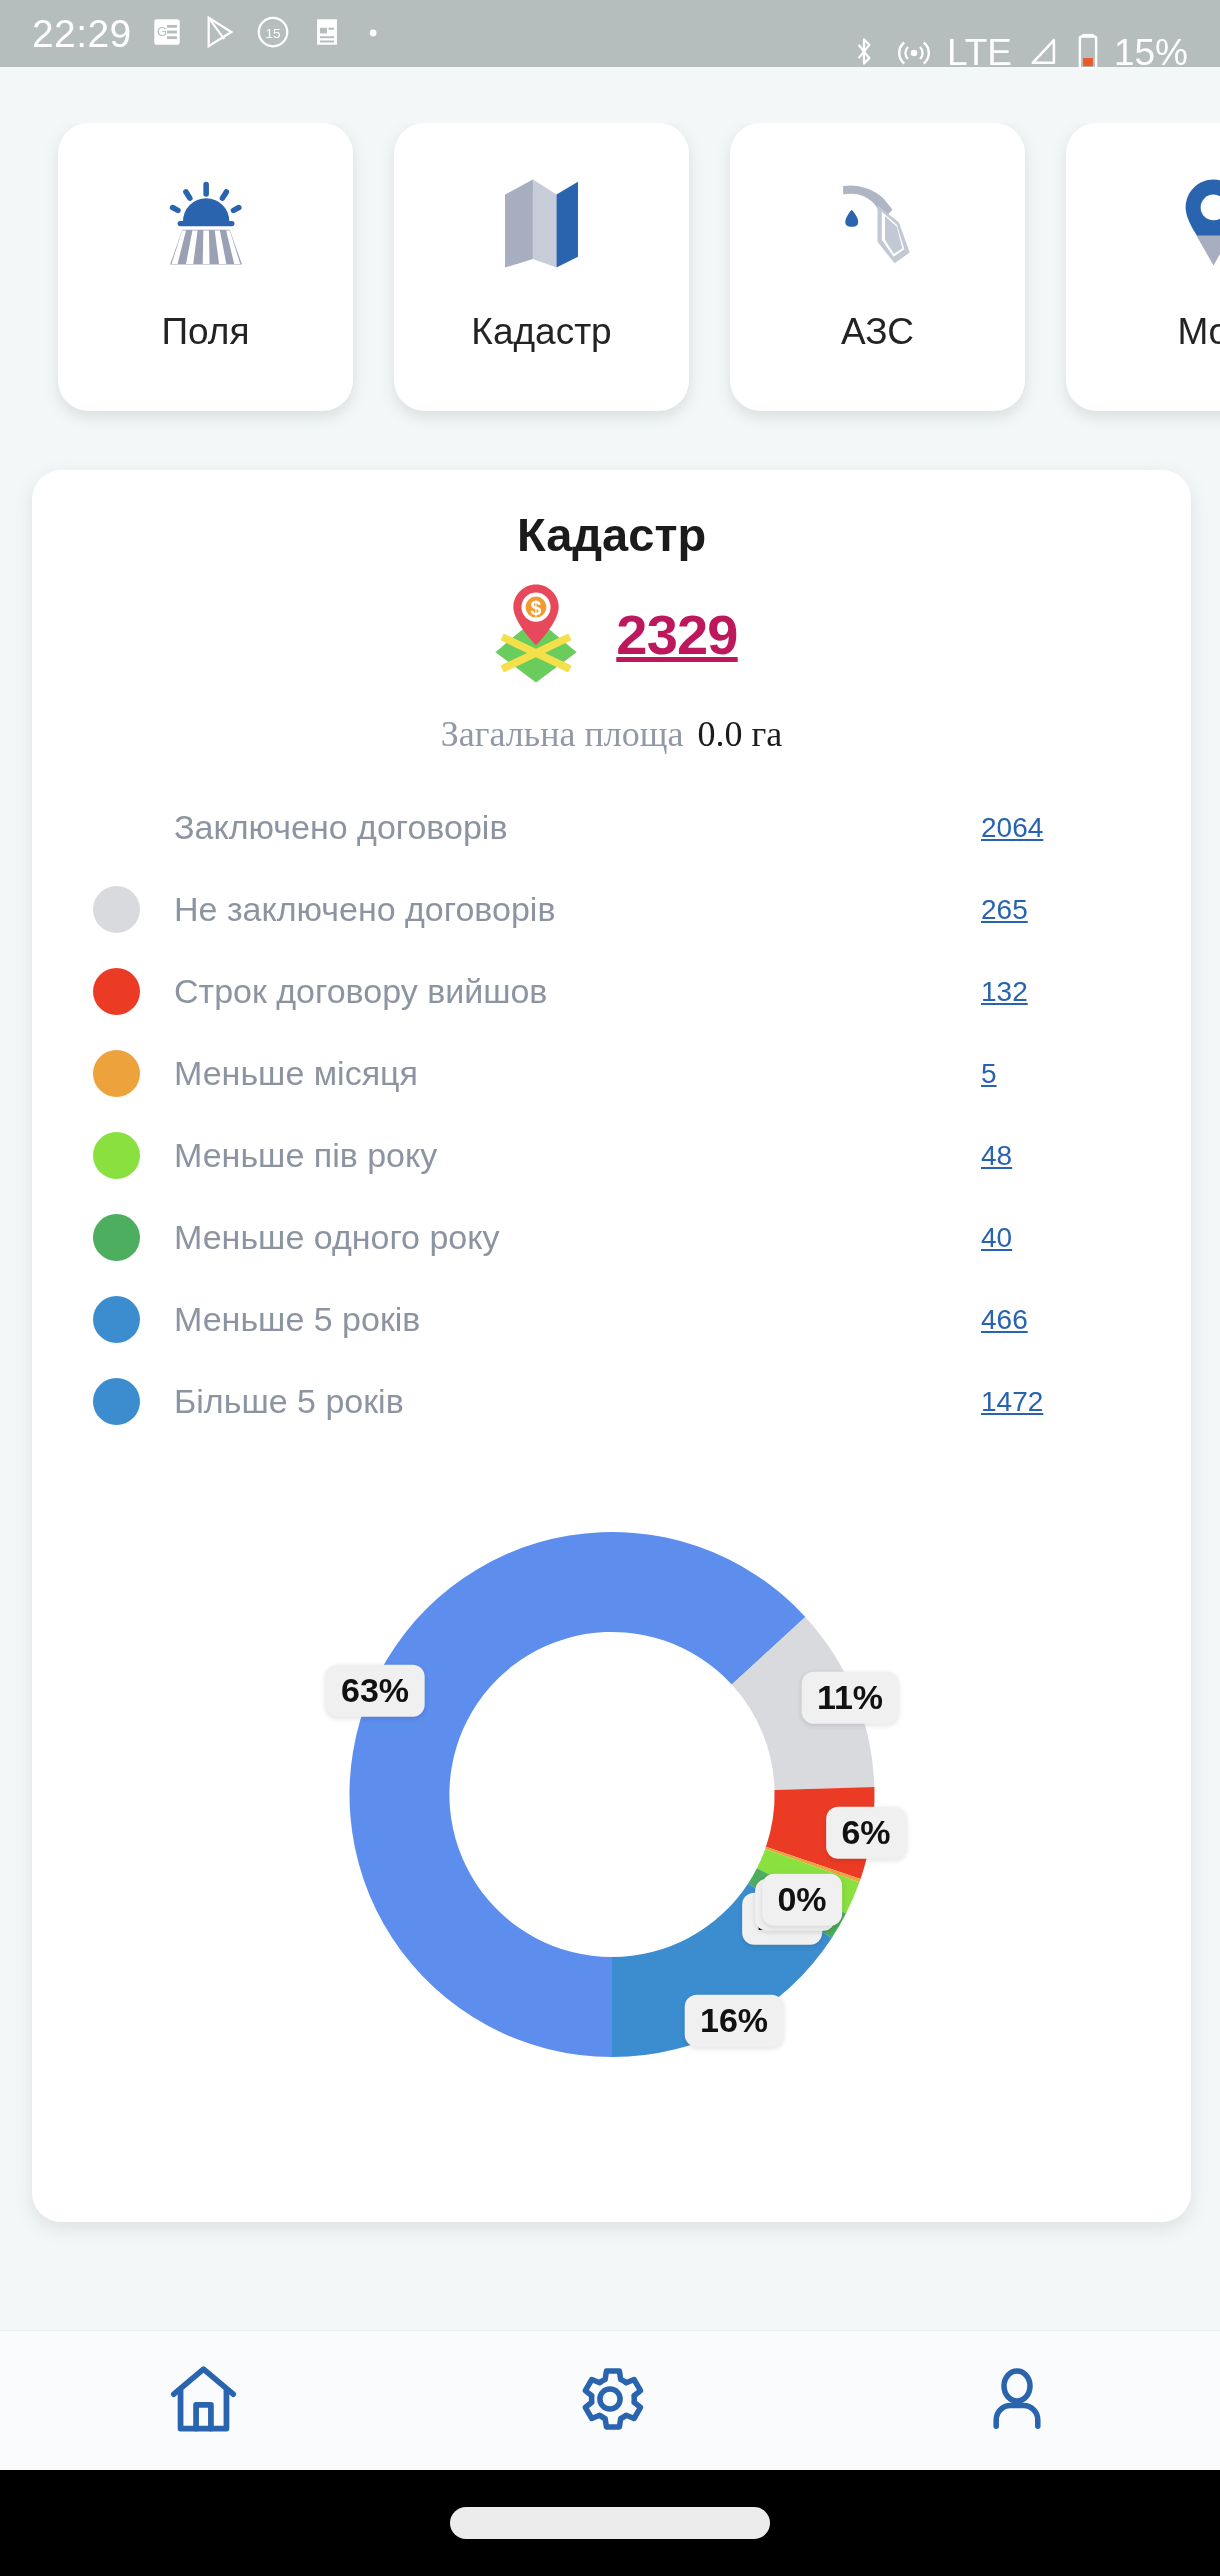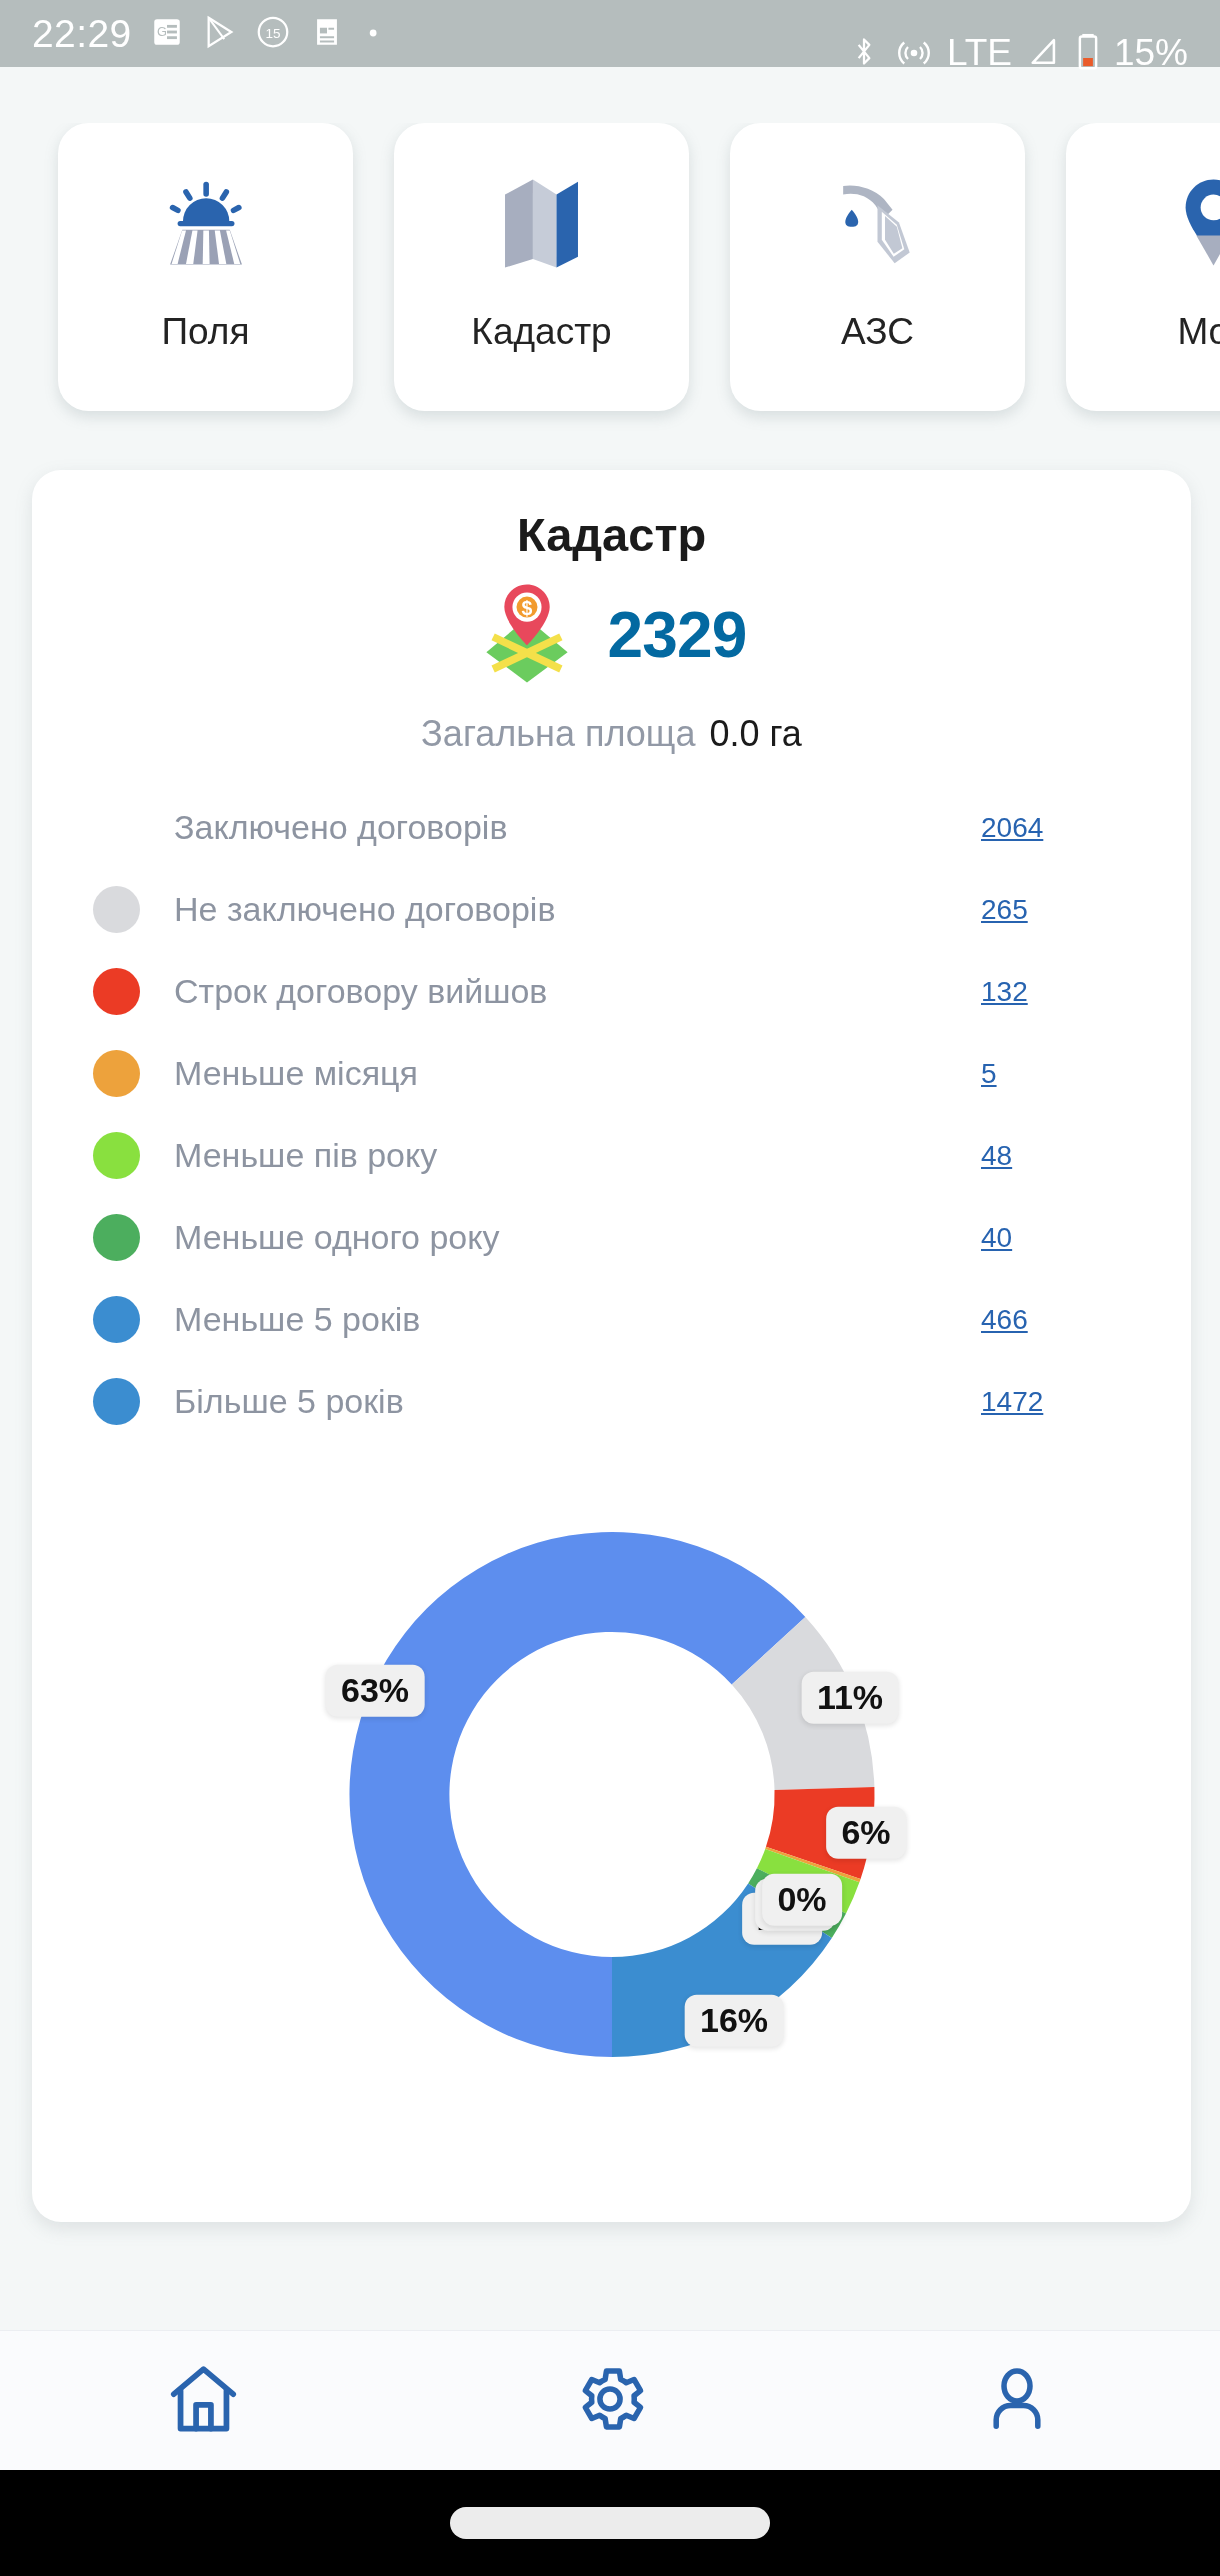--- a/index.html
+++ b/index.html
@@ -98,31 +98,33 @@
     color: #1b1b1b;
   }
   .mc-total {
     margin-top: 18.6px;
     display: flex;
     align-items: center;
     justify-content: center;
     gap: 29px;
   }
   .mc-total-num {
-    font-size: 64px;
+    font-size: 56px;
     font-weight: bold;
-    color: #0369a1;
+    color: #be185d;
     letter-spacing: -0.8px;
+    text-decoration: underline;
   }
   .mc-area {
     margin-top: 24px;
     display: flex;
     align-items: flex-end;
     justify-content: center;
     gap: 14px;
+    font-family: Liberation Serif, serif;
   }
   .mc-area-label { font-size: 36px; color: #9299a6; }
   .mc-area-value { font-size: 36px; color: #1b1b1b; }
 
   
   .legend {
     margin-top: 32px;
     padding: 0 66px 0 61px;
   }
   .leg-row {

